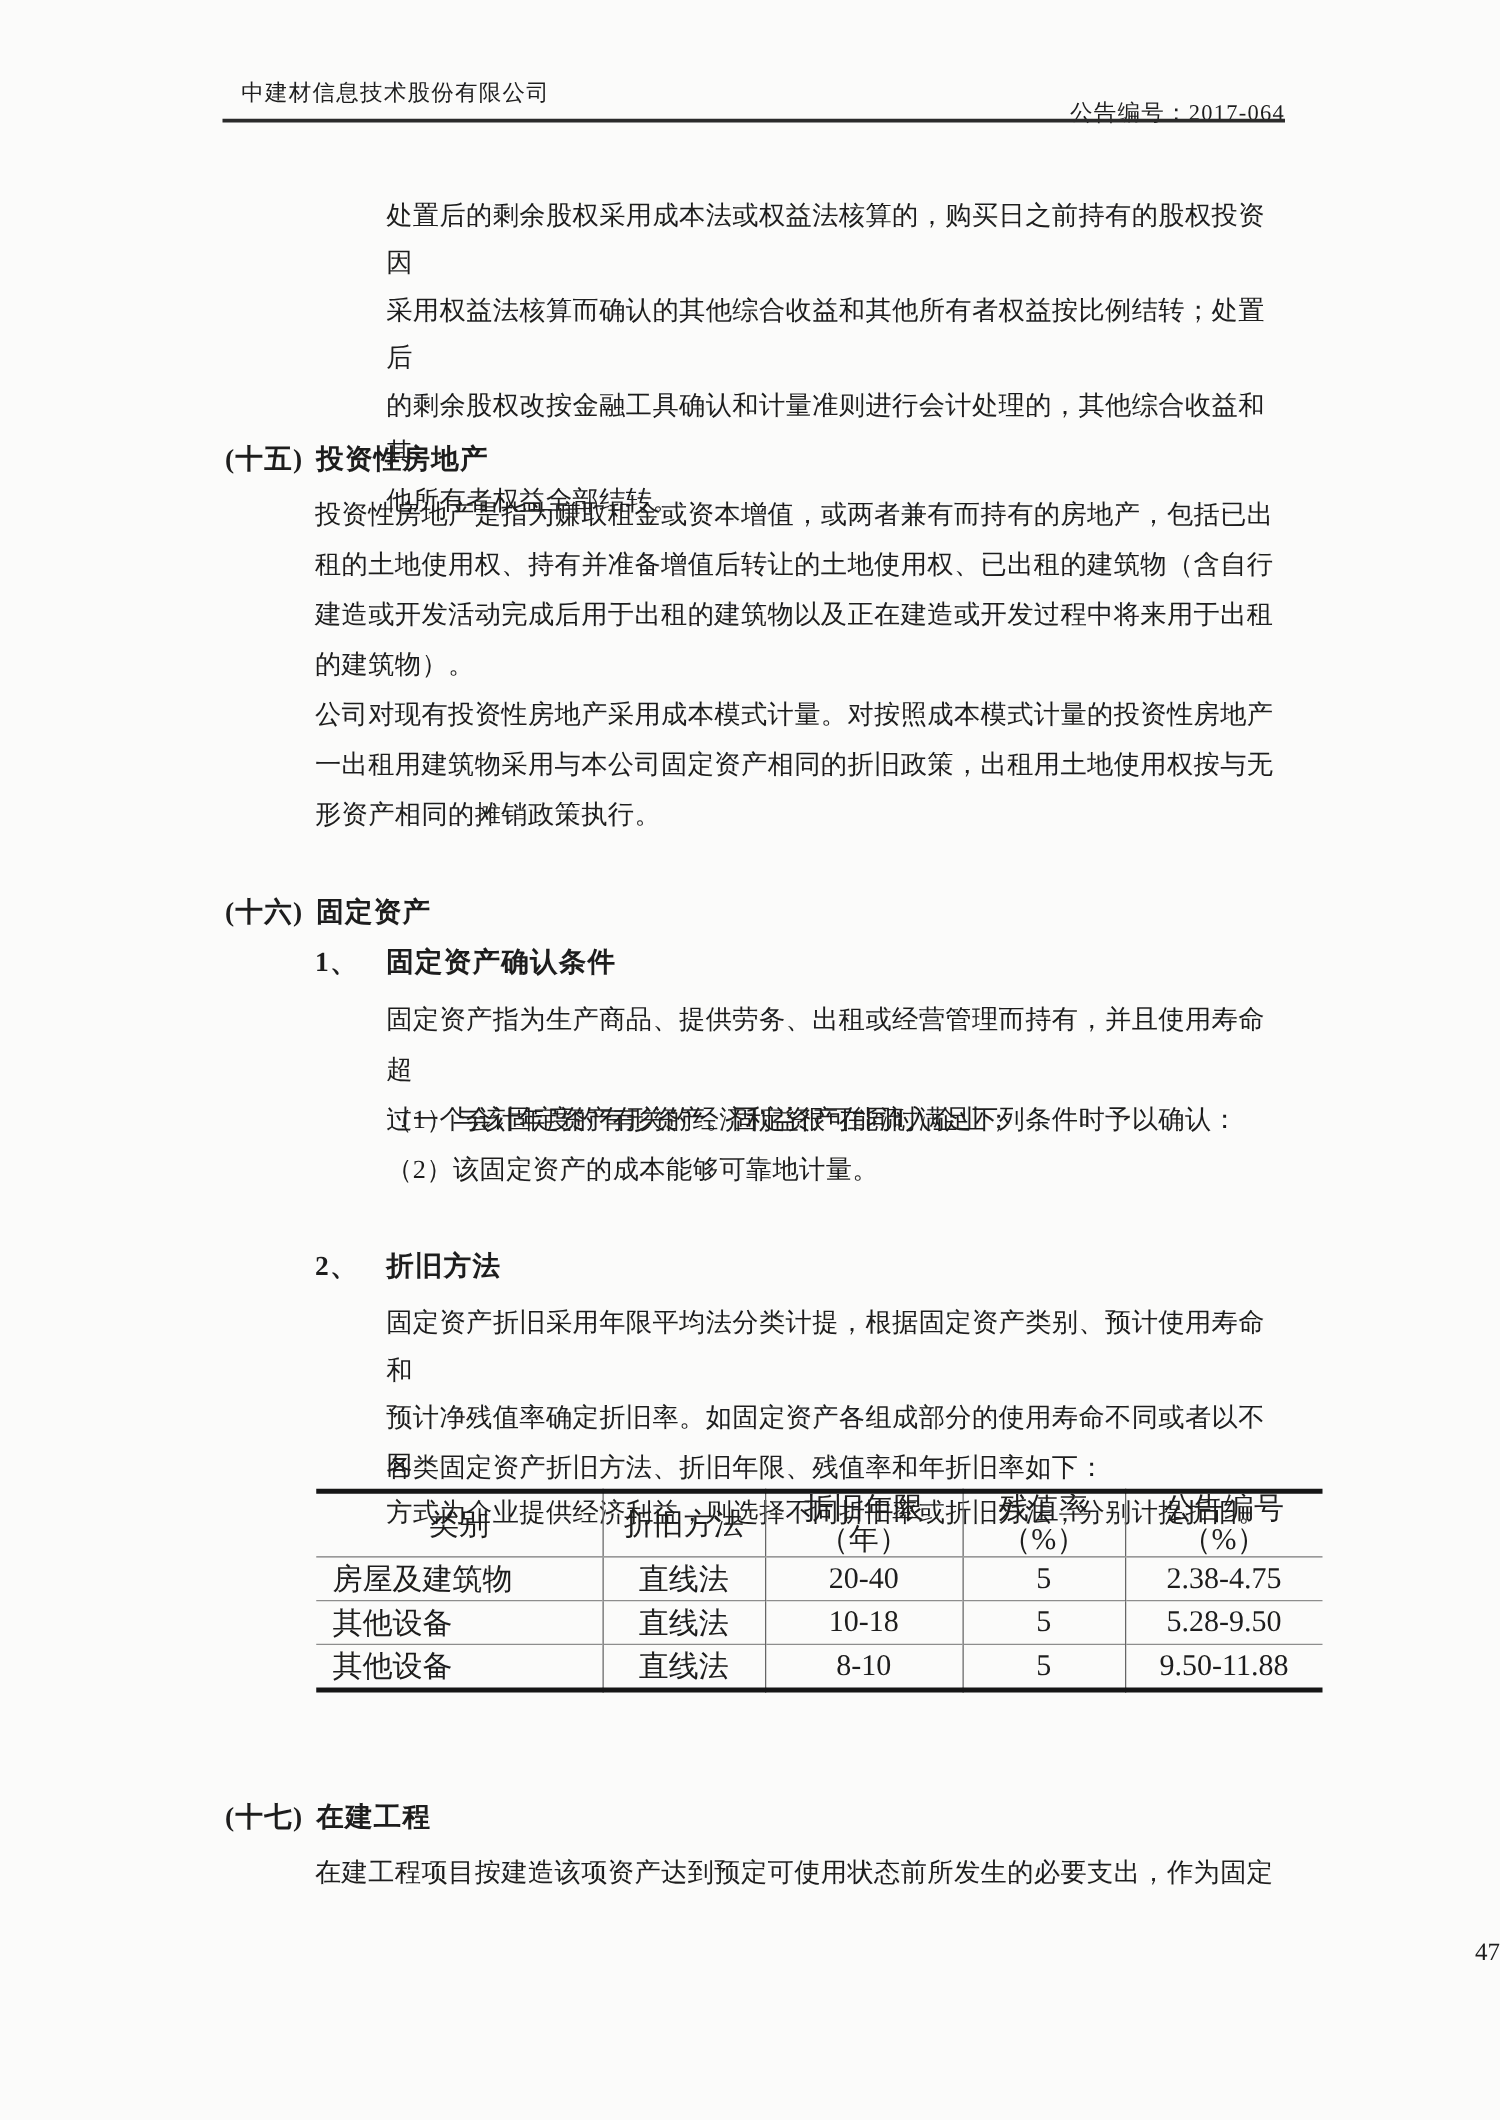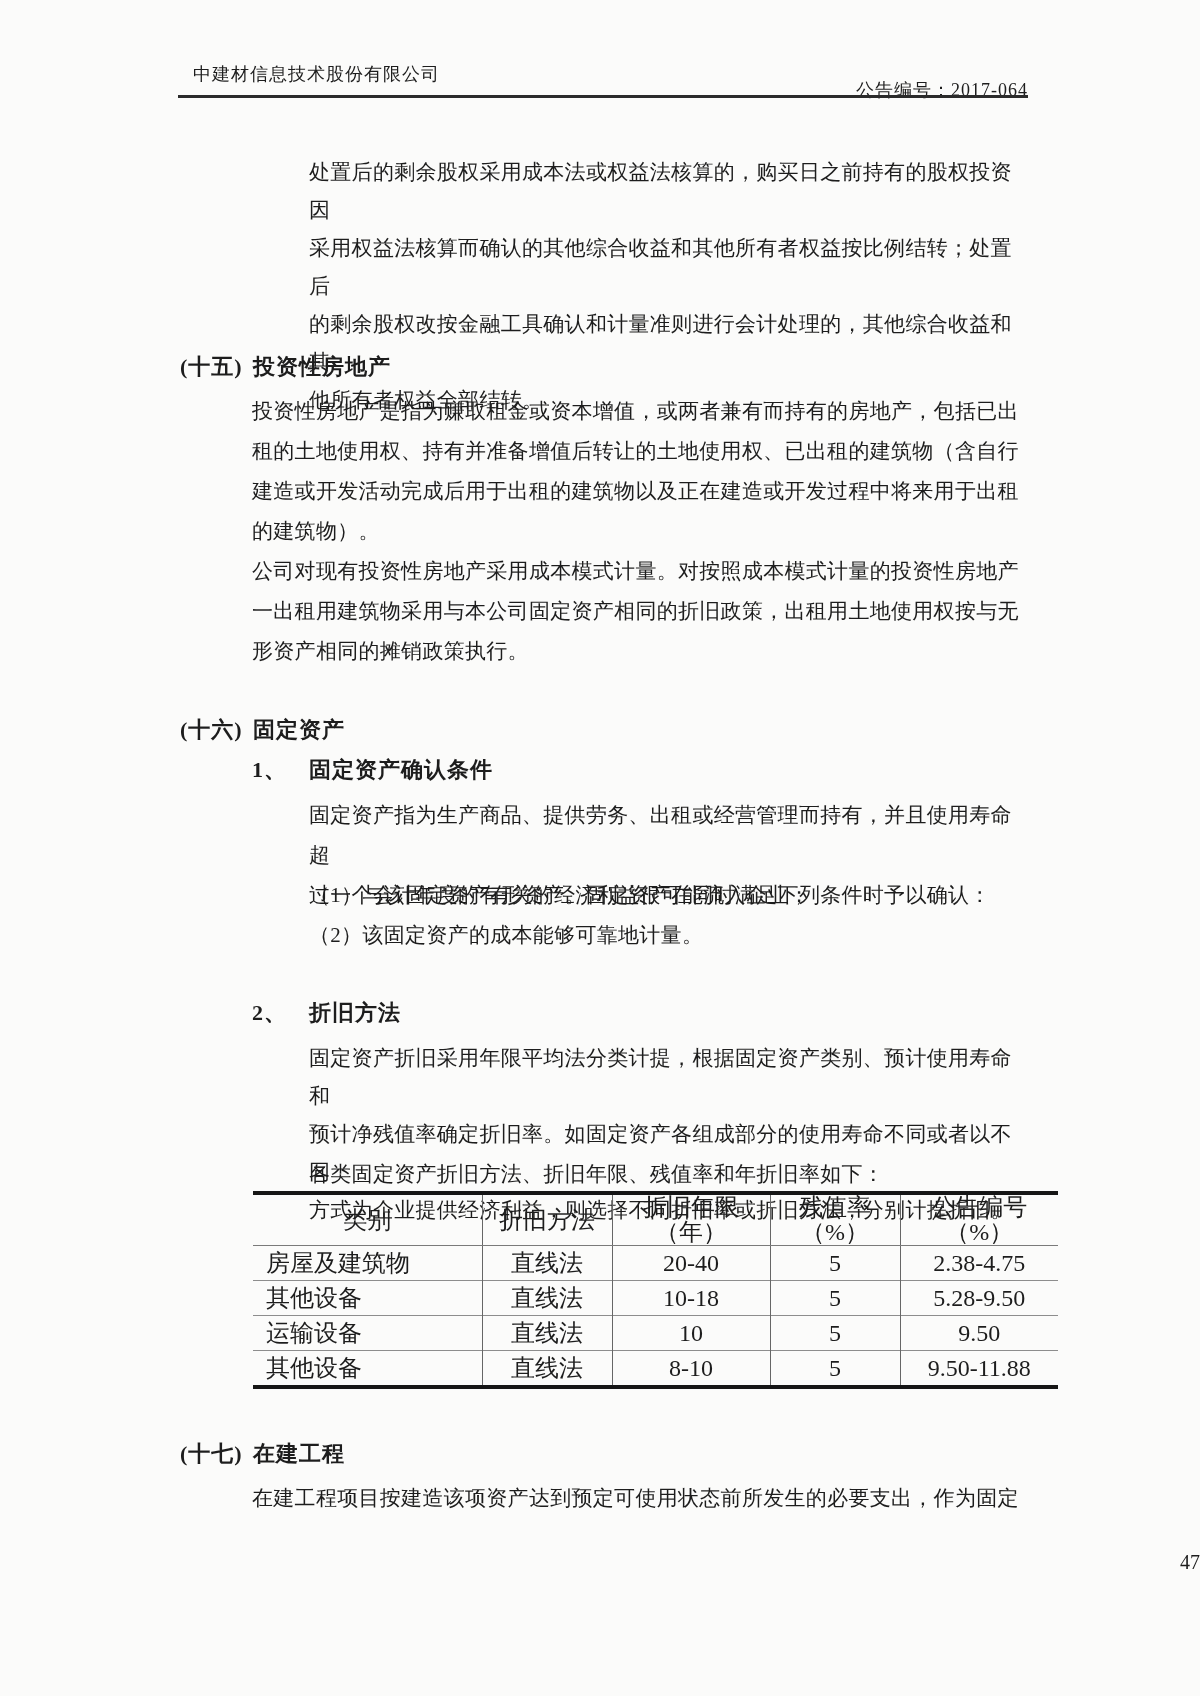--- a/index.html
+++ b/index.html
@@ -130,27 +130,20 @@
         <td>2.38-4.75</td>
       </tr>
       <tr>
         <td class="c-cat">其他设备</td>
         <td>直线法</td>
         <td>10-18</td>
         <td>5</td>
         <td>5.28-9.50</td>
       </tr>
       <tr>
-        <td class="c-cat">运输设备</td>
-        <td>直线法</td>
-        <td>10</td>
-        <td>5</td>
-        <td>9.50</td>
-      </tr>
-      <tr>
         <td class="c-cat">其他设备</td>
         <td>直线法</td>
         <td>8-10</td>
         <td>5</td>
         <td>9.50-11.88</td>
       </tr>
     </tbody>
   </table>
 
   <div class="abs sec-heading" style="left:180px;top:1439px;">

